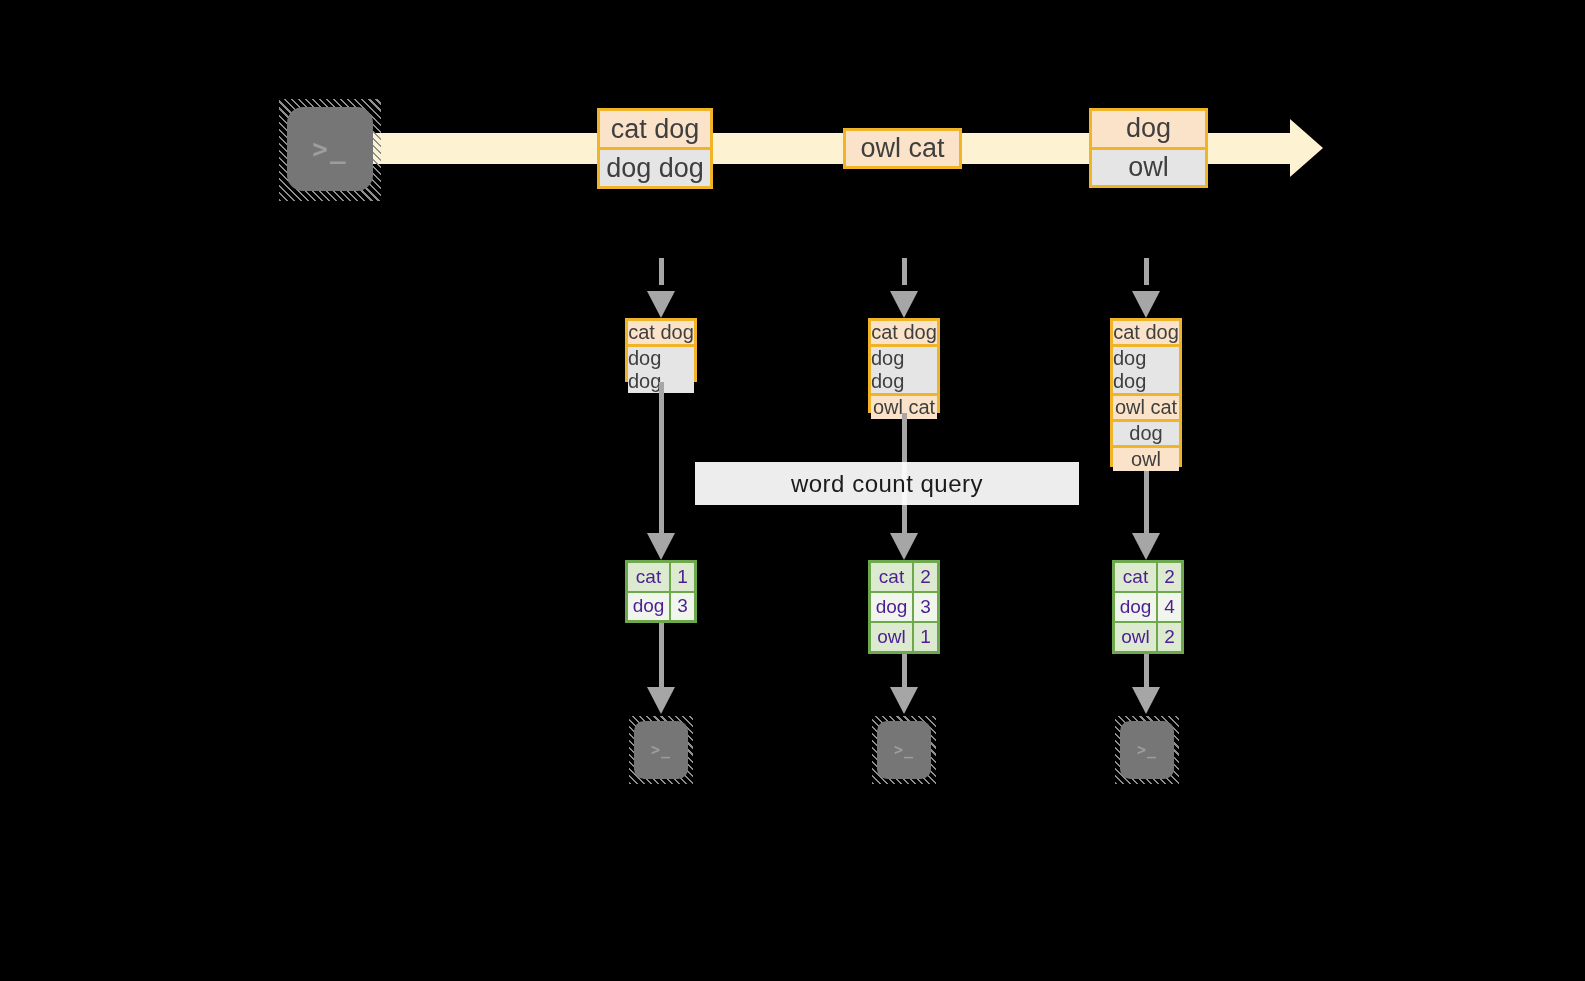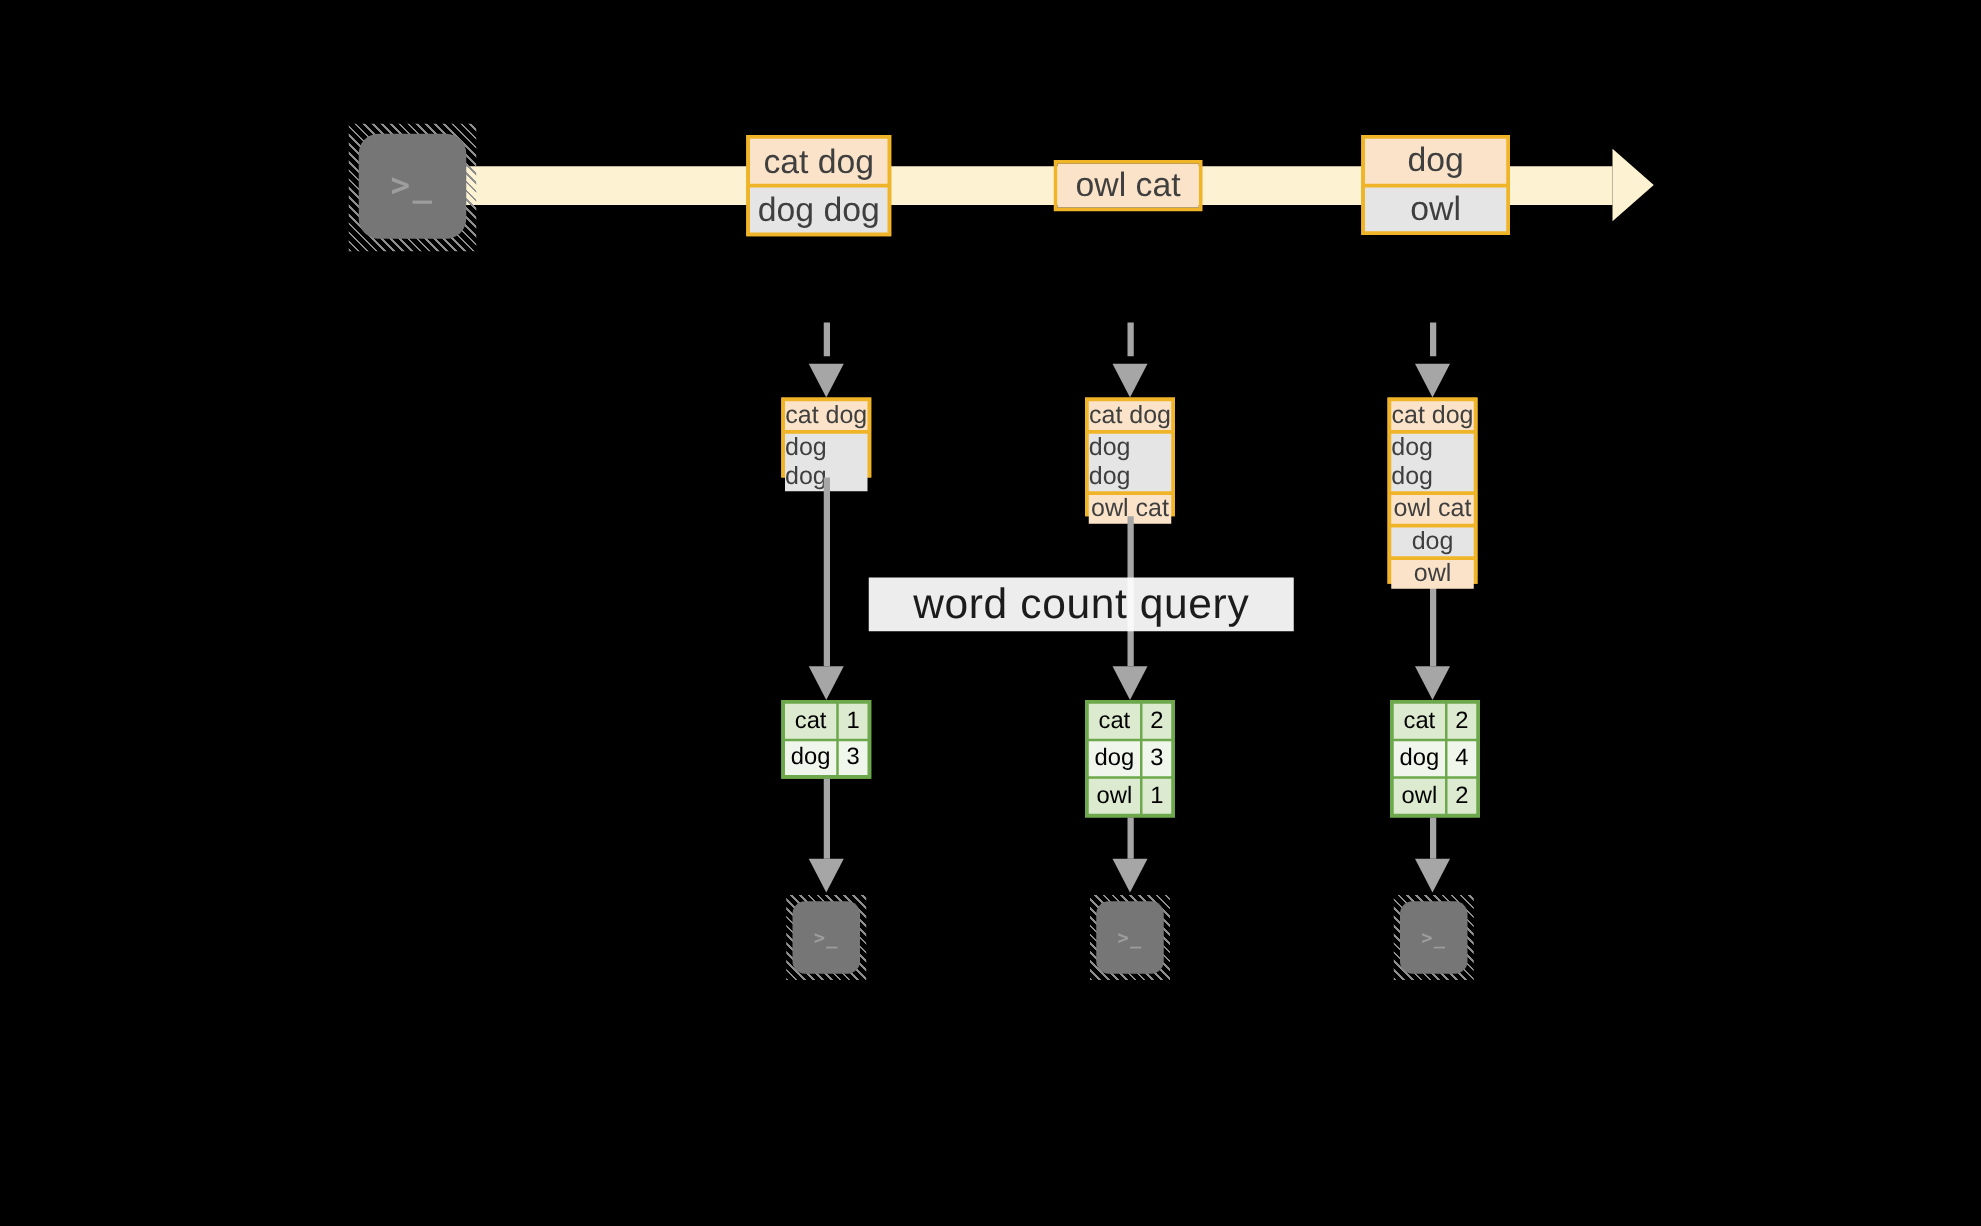--- a/index.html
+++ b/index.html
@@ -68,30 +68,30 @@
   #dash-3{left:1132px;top:258px;height:60px;}
   #arrow-mid-1{left:647px;top:382px;height:178px;}
   #arrow-mid-2{left:890px;top:413px;height:147px;z-index:3;}
   #arrow-mid-3{left:1132px;top:467px;height:93px;}
   #arrow-bot-1{left:647px;top:623px;height:91px;}
   #arrow-bot-2{left:890px;top:654px;height:60px;}
   #arrow-bot-3{left:1132px;top:654px;height:60px;}
 
   
   #banner{
-    left:695px;top:462px;width:340px;height:43px;z-index:4;
+    left:695px;top:462px;width:384px;height:43px;z-index:4;
     background:rgba(255,255,255,0.93);
     display:flex;align-items:center;justify-content:center;
-    font-size:34px;color:#1C1C1C;letter-spacing:0.5px;
+    font-size:24px;color:#1C1C1C;letter-spacing:0.5px;
   }
 
   
   .count-table{
     box-sizing:border-box;width:72px;border:3px solid #6EA84C;background:#6EA84C;
-    display:grid;grid-template-columns:41px 1fr;gap:2px;z-index:2;font-size:19px;color:#000000;
+    display:grid;grid-template-columns:41px 1fr;gap:2px;z-index:2;font-size:19px;color:#4c1d95;
   }
   .count-table .cell{display:flex;align-items:center;justify-content:center;}
   .row-a{background:#DCEACF;}
   .row-b{background:#F0F6EB;}
   #table-1{left:625px;top:560px;height:63px;grid-template-rows:1fr 1fr;}
   #table-2{left:868px;top:560px;height:94px;grid-template-rows:1fr 1fr 1fr;}
   #table-3{left:1112px;top:560px;height:94px;grid-template-rows:1fr 1fr 1fr;}
 </style>
 </head>
 <body>

